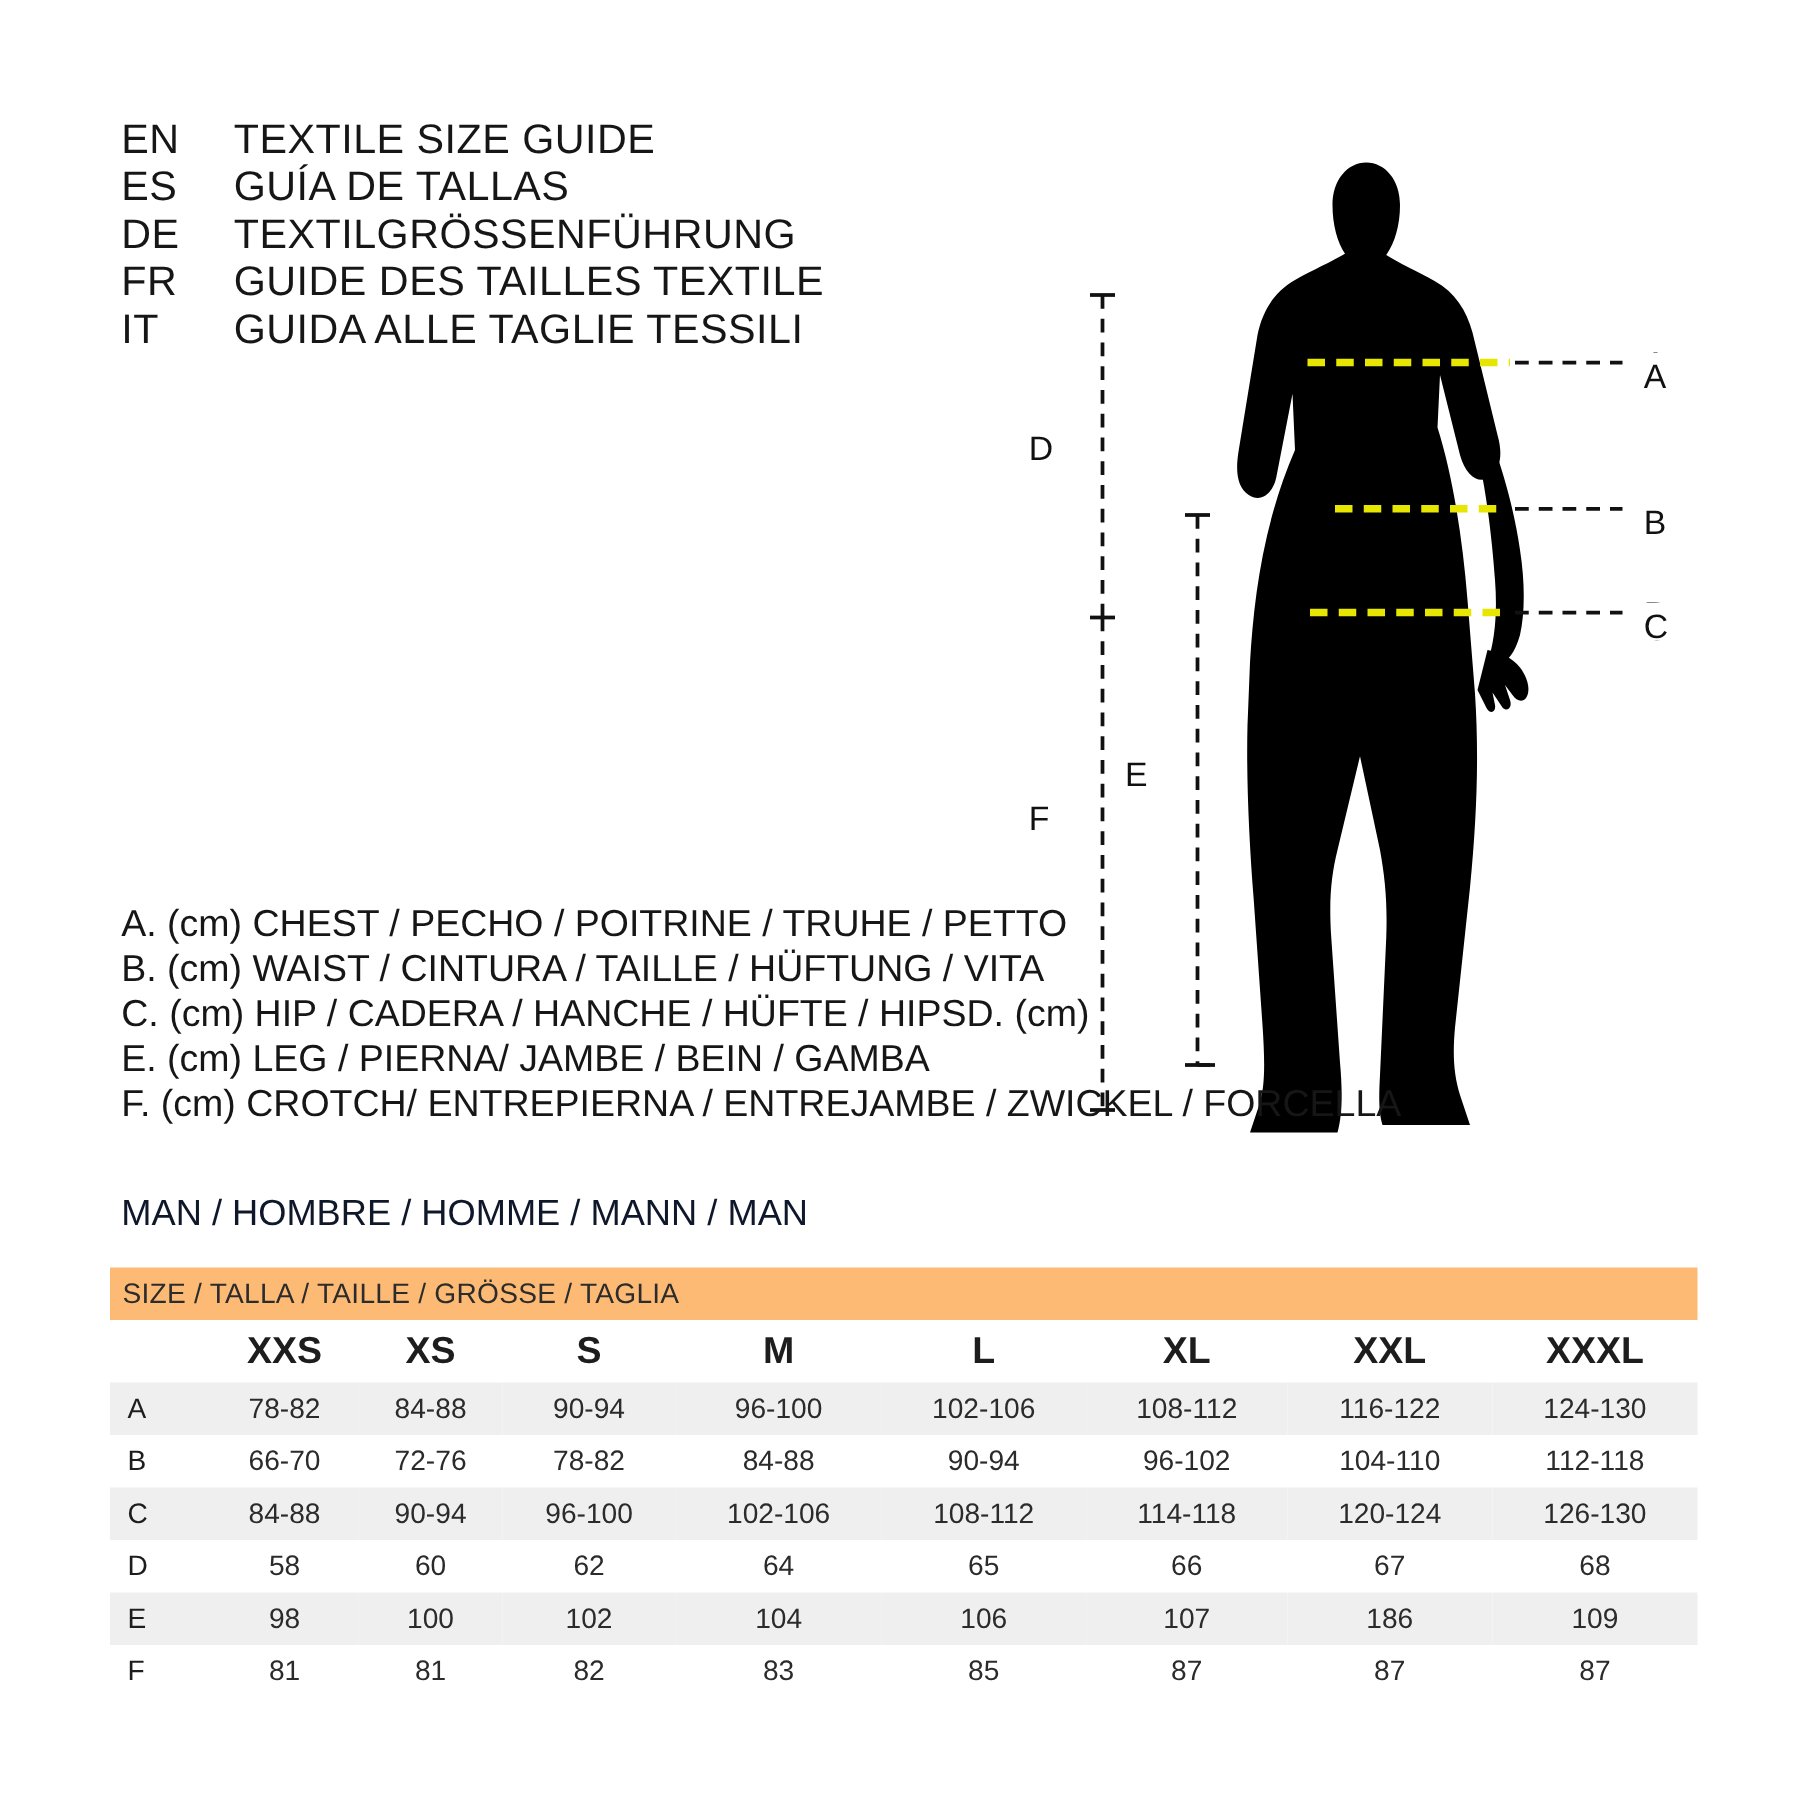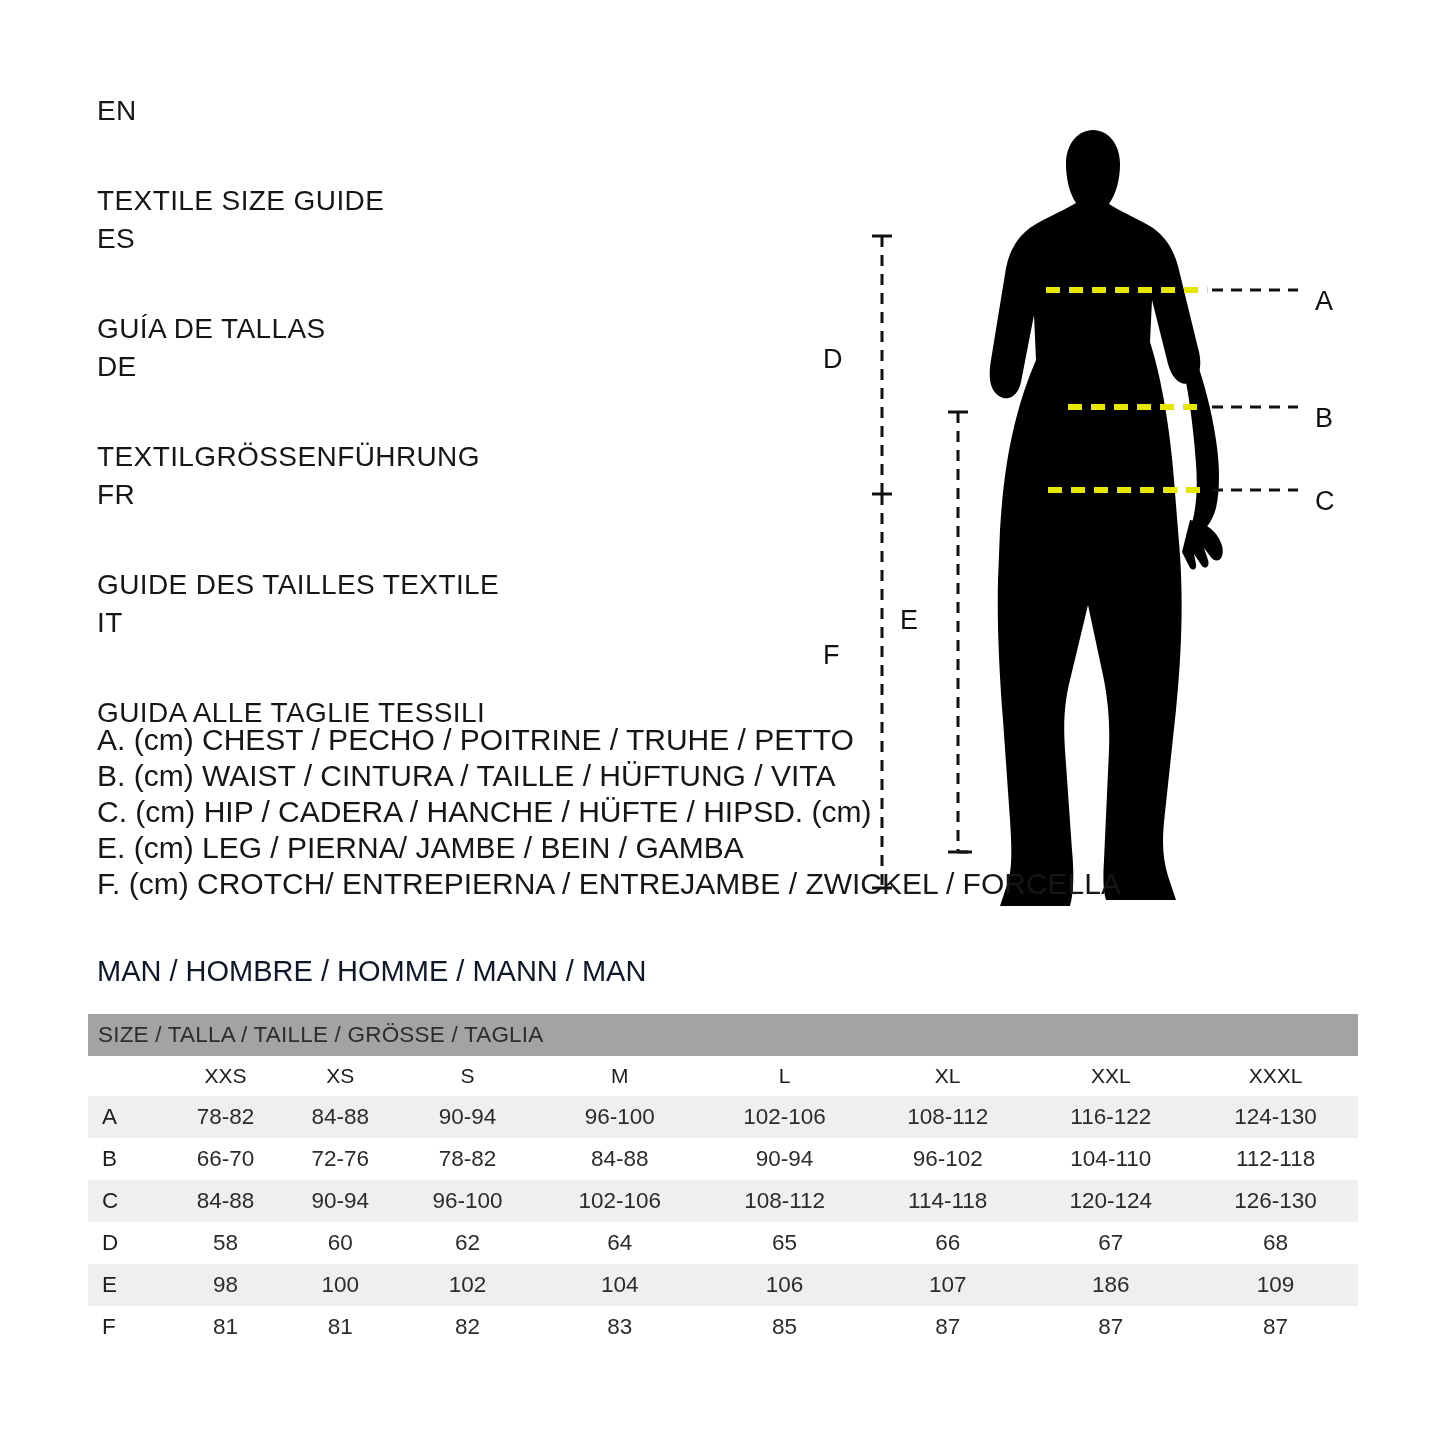--- a/index.html
+++ b/index.html
@@ -19,25 +19,24 @@
   
   .titles {
     position: absolute;
     left: 97px;
     top: 92px;
     width: 720px;
   }
   .title-row {
     display: flex;
     align-items: baseline;
-    font-size: 28px;
+    font-size: 33px;
     letter-spacing: 0.4px;
     line-height: 38px;
     color: #161616;
-    flex-direction: column;
   }
   .title-lang {
     width: 90px;
     flex: 0 0 90px;
   }
   .title-text {
     white-space: nowrap;
   }
 
   
@@ -81,30 +80,30 @@
     top: 1014px;
     width: 1270px;
   }
   table.size-table {
     border-collapse: collapse;
     width: 100%;
     font-size: 22px;
     color: #2b2b2b;
   }
   table.size-table .head-band td {
-    background: #a3a3a3;
+    background: #fdba74;
     color: #2c2c2c;
     font-size: 22.5px;
     padding: 8px 0 8px 10px;
     text-align: left;
     letter-spacing: 0.2px;
   }
   table.size-table th {
-    font-weight: normal;
-    font-size: 21px;
+    font-weight: bold;
+    font-size: 30px;
     color: #1d1d1d;
     padding: 8px 0;
     text-align: center;
     background: #ffffff;
   }
   table.size-table th.rowlab,
   table.size-table td.rowlab {
     width: 66px;
     text-align: left;
     padding-left: 14px;

